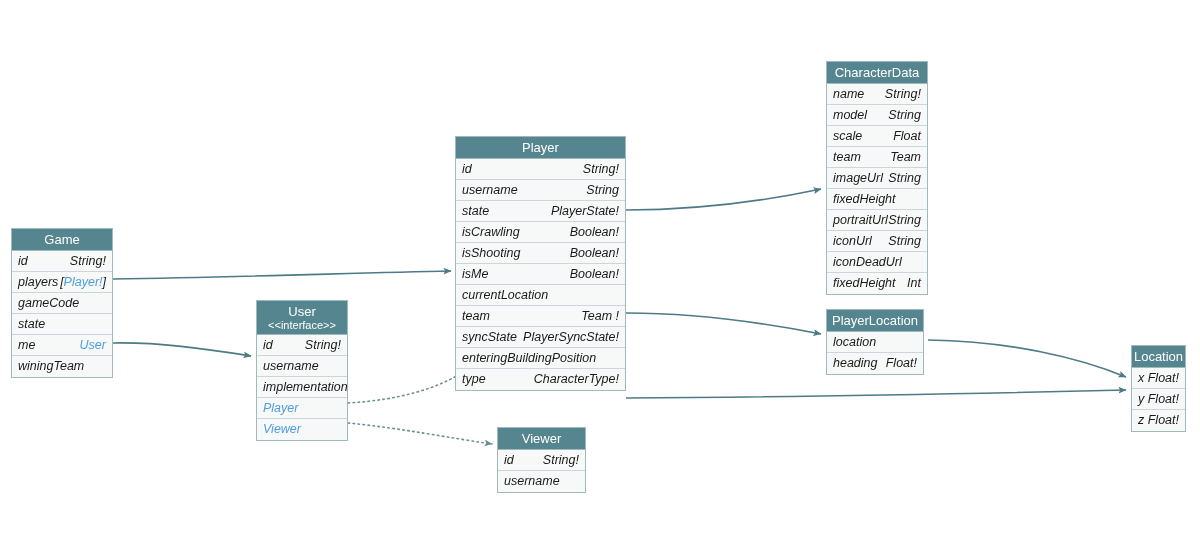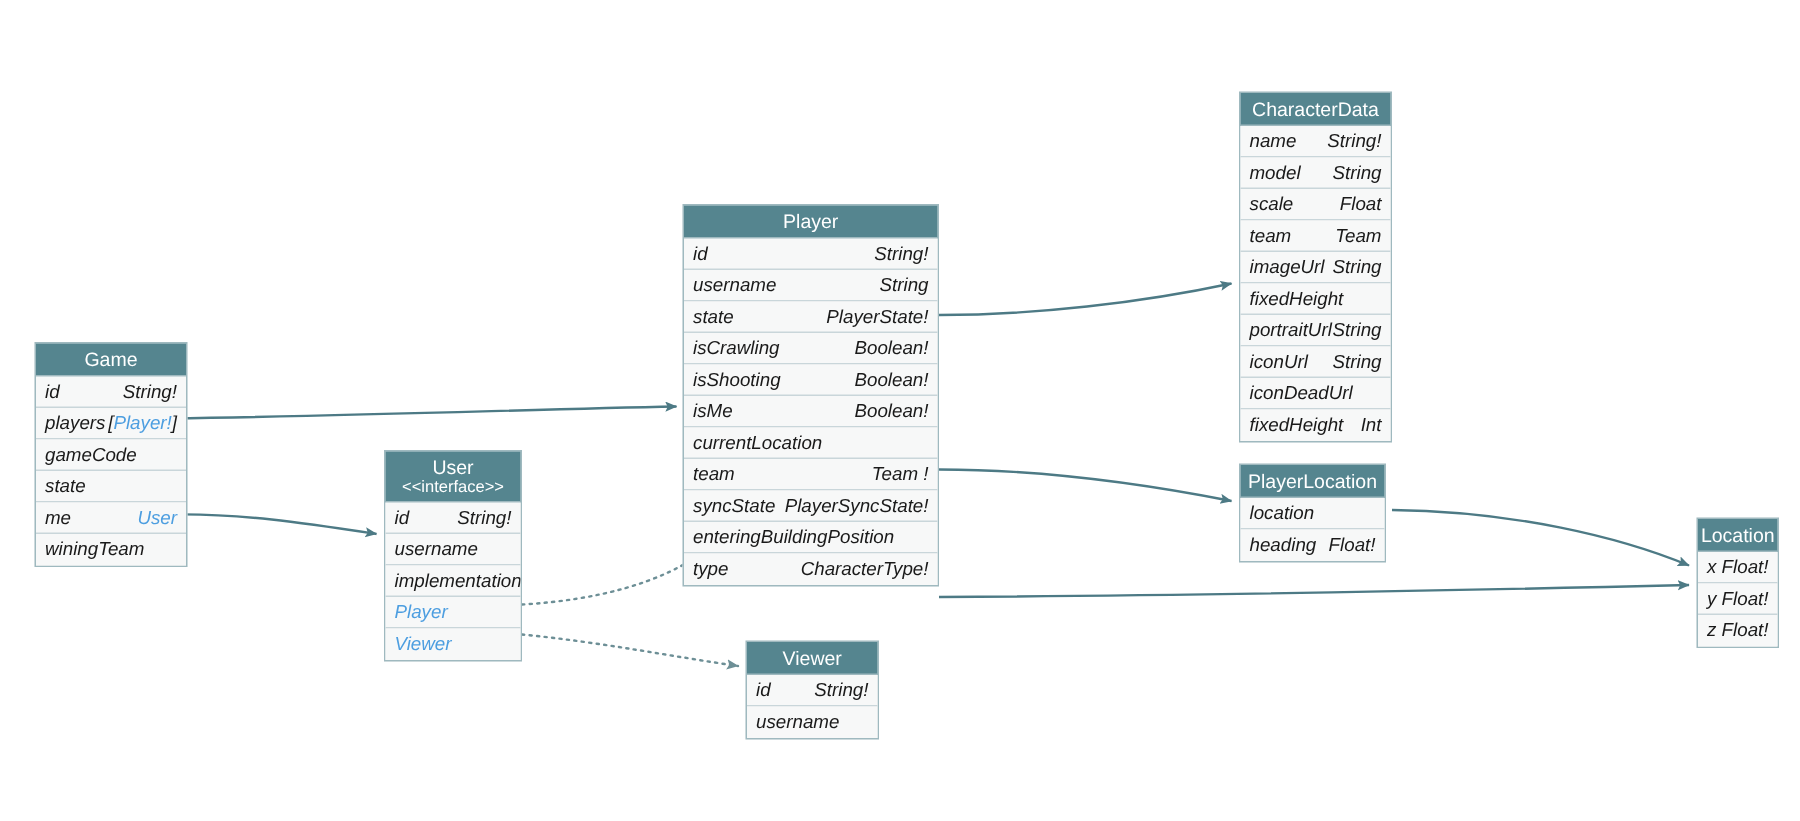--- a/index.html
+++ b/index.html
@@ -122,21 +122,21 @@
 
     <path d="M626,398 C830,397 1000,393 1126,390" fill="none" stroke="#4d7a85" stroke-width="1.6" marker-end="url(#arrow)"></path>
 
     <path d="M928,340 C1010,341 1080,358 1126,377" fill="none" stroke="#4d7a85" stroke-width="1.6" marker-end="url(#arrow)"></path>
 
     <path d="M348,403 C400,400 440,388 466,370" fill="none" stroke="#6d8f96" stroke-width="1.6" stroke-dasharray="1.5,3.5" stroke-linecap="round" marker-end="url(#arrowdot)"></path>
 
     <path d="M348,423 C400,428 450,438 492,444" fill="none" stroke="#6d8f96" stroke-width="1.6" stroke-dasharray="1.5,3.5" stroke-linecap="round" marker-end="url(#arrowdot)"></path>
   </svg>
 
-  <div class="entity" style="left:11px; top:228px; width:102px;margin-left:12px;">
+  <div class="entity" style="left:11px; top:228px; width:102px;">
     <div class="entity-header">Game</div>
     <div class="row">
       <span class="fname">id</span>
       <span class="ftype">String!</span>
       <span class="clear"></span>
     </div>
     <div class="row">
       <span class="fname">players</span>
       <span class="ftype link"><span class="bang">[</span>Player!<span class="bang">]</span></span>
       <span class="clear"></span>

